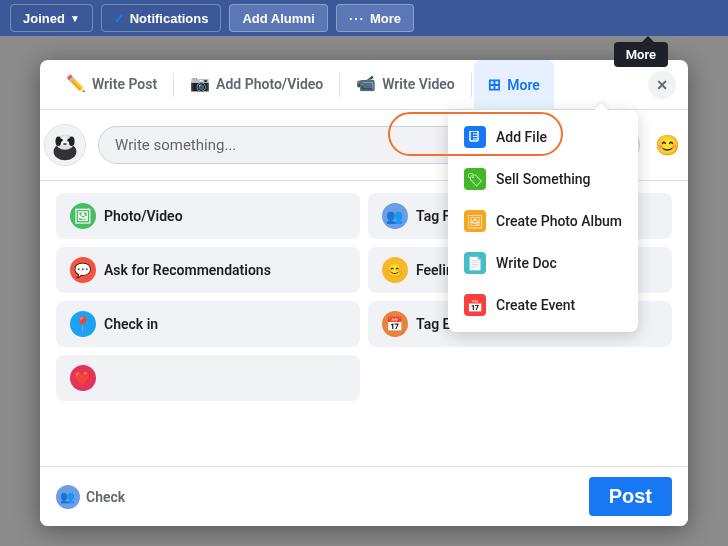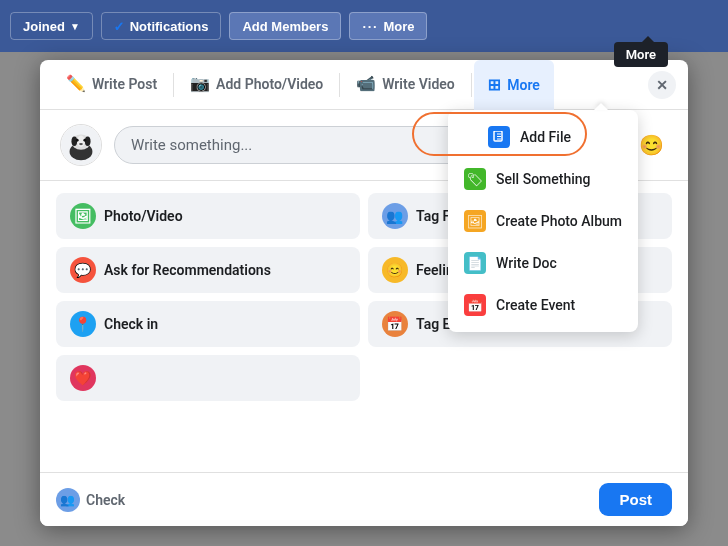--- a/index.html
+++ b/index.html
@@ -8,21 +8,21 @@
       background: #8b8b8b;
       width: 728px;
       height: 546px;
       overflow: hidden;
       position: relative;
     }
 
     
     .top-bar {
       background: #3b5998;
-      height: 52px;
+      height: 36px;
       display: flex;
       align-items: center;
       padding: 0 10px;
       gap: 8px;
     }
     .top-bar-btn {
       height: 28px;
       padding: 0 12px;
       border-radius: 4px;
       border: 1px solid rgba(255,255,255,0.3);
@@ -172,21 +172,20 @@
       align-items: center;
       gap: 10px;
       padding: 10px 16px;
       font-size: 14px;
       font-weight: 500;
       color: #1c1e21;
       cursor: pointer;
     }
     .add-file-wrapper {
       position: relative;
-      margin-left: 24px;
     }
     .add-file-circle {
       position: absolute;
       top: -4px;
       left: -60px;
       width: 175px;
       height: 44px;
       border: 2px solid #f07030;
       border-radius: 22px;
       pointer-events: none;
@@ -205,21 +204,21 @@
     .di-icon.blue { background: #1877f2; color: white; }
     .di-icon.green { background: #42b72a; color: white; }
     .di-icon.orange { background: #f5a623; color: white; }
     .di-icon.teal { background: #44bec7; color: white; }
     .di-icon.red { background: #fa3e3e; color: white; }
 
     
     .write-area {
       display: flex;
       align-items: center;
-      padding: 14px 20px;
+      padding: 14px 4px;
       gap: 12px;
       border-bottom: 1px solid #e0e0e0;
     }
     .avatar {
       width: 42px;
       height: 42px;
       border-radius: 50%;
       background: #fff;
       border: 1px solid #ddd;
       overflow: hidden;
@@ -324,23 +323,23 @@
       display: flex;
       align-items: center;
       justify-content: center;
       font-size: 12px;
       color: white;
     }
     .post-btn {
       background: #1877f2;
       color: white;
       border: none;
-      border-radius: 9px;
+      border-radius: 4px;
       padding: 8px 20px;
-      font-size: 15px;
+      font-size: 20px;
       font-weight: 600;
       cursor: pointer;
     }
 
     
     .check-icon { color: #1877f2; }
     .dots-icon { letter-spacing: 1px; }
   </style>
 </head>
 <body>
@@ -348,21 +347,21 @@
 <div class="top-bar">
   <button class="top-bar-btn">
     <span>Joined</span>
     <span class="chevron">▼</span>
   </button>
   <button class="top-bar-btn notifications">
     <span class="check-icon">✓</span>
     <span>Notifications</span>
   </button>
   <button class="top-bar-btn add-members">
-    <span>Add Members</span>
+    <span>Add Alumni</span>
   </button>
   <button class="top-bar-btn more-top">
     <span class="dots-icon">···</span>
     <span>More</span>
   </button>
 </div>
 
 <div class="more-tooltip-top">
   <span>More</span>
 </div>

